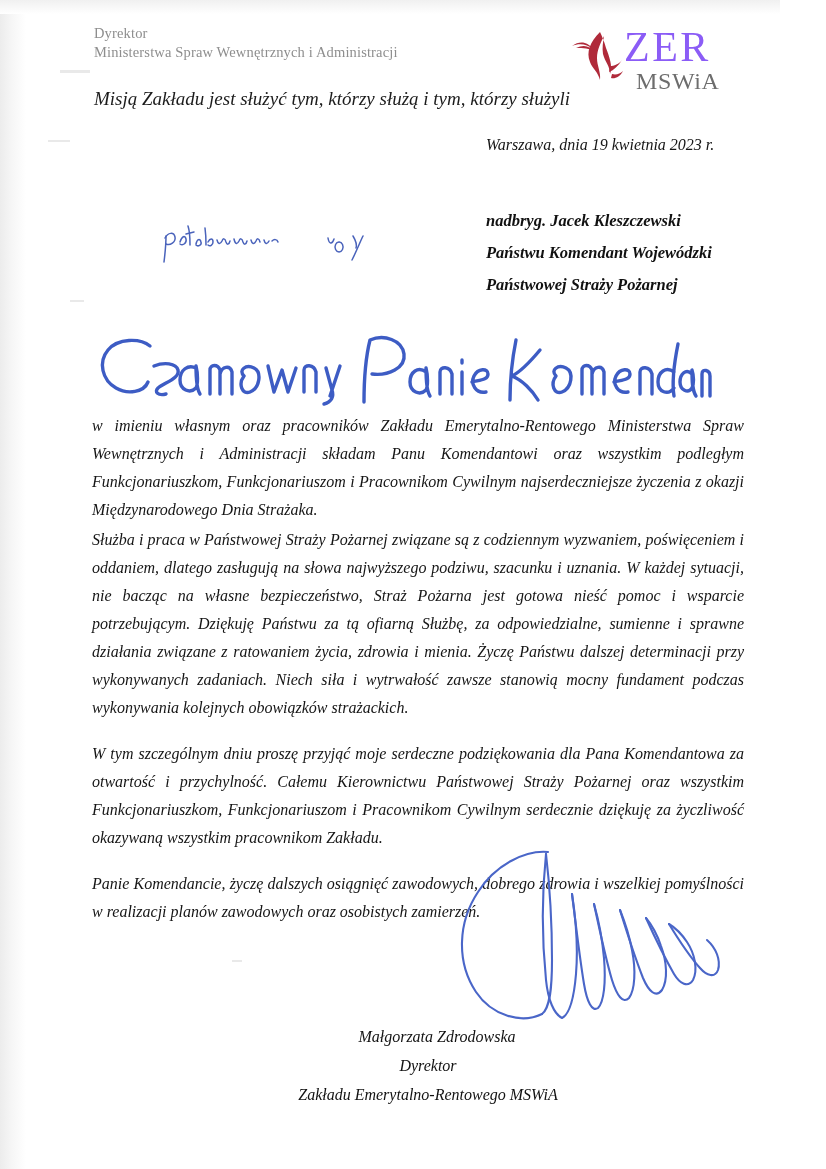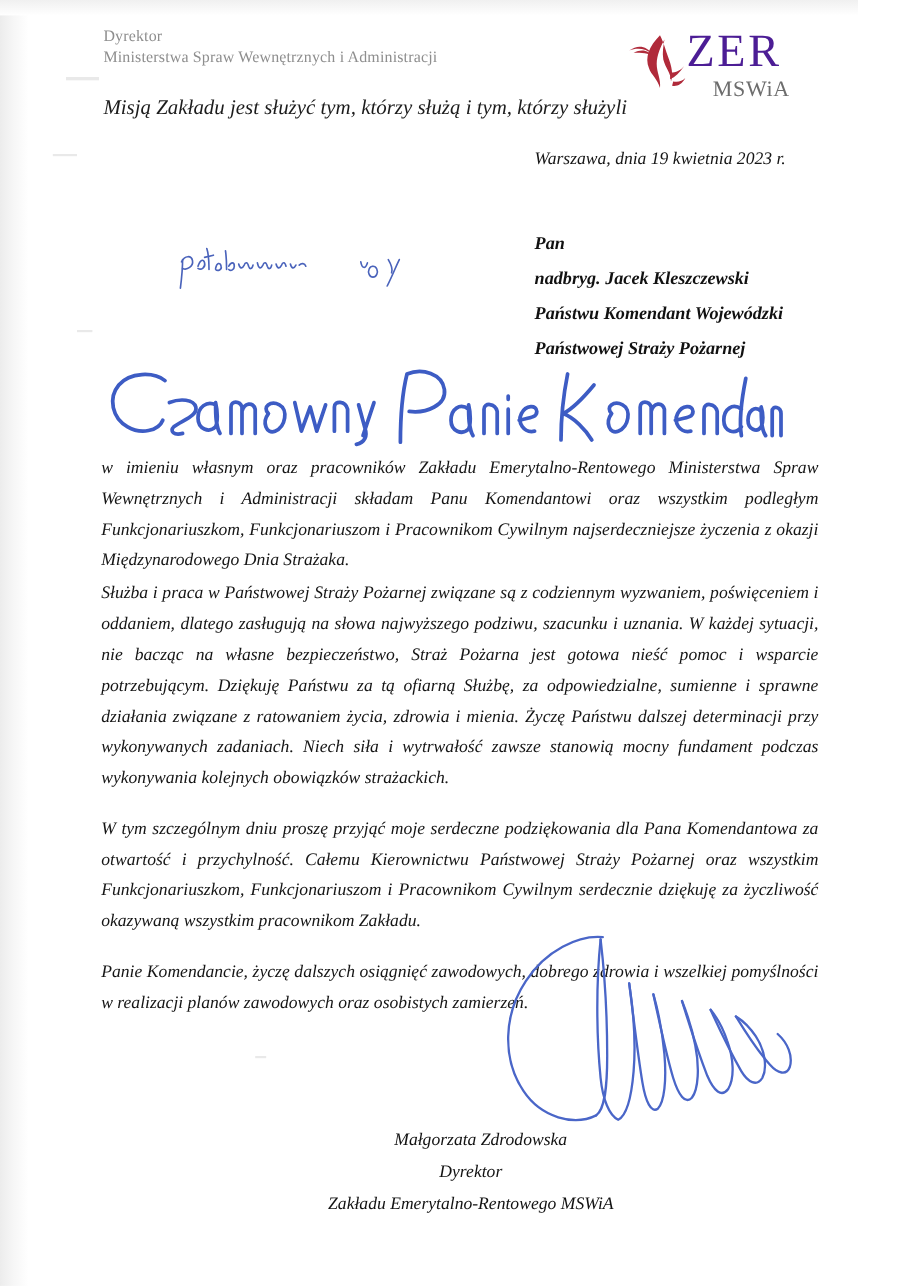--- a/index.html
+++ b/index.html
@@ -69,32 +69,31 @@
     width: 54px;
     height: 56px;
   }
   .logo-zer {
     position: absolute;
     left: 62px;
     top: -2px;
     font-size: 42px;
     line-height: 46px;
     letter-spacing: 2.5px;
-    color: #4c1d95;
+    color: #8b5cf6;
     font-family: "Liberation Serif", "DejaVu Serif", serif;
   }
   .logo-mswia {
     position: absolute;
     left: 74px;
     top: 42px;
-    font-size: 20px;
+    font-size: 24px;
     line-height: 26px;
     letter-spacing: 0.6px;
     color: #6d6d6d;
-    margin-left: 12px;
   }
 
   .motto {
     position: absolute;
     left: 94px;
     top: 88px;
     font-style: italic;
     font-size: 19px;
     color: #1c1c1c;
     white-space: nowrap;
@@ -233,21 +232,20 @@
     </svg>
     <div class="logo-zer">ZER</div>
     <div class="logo-mswia">MSWiA</div>
   </div>
 
   <div class="motto">Misją Zakładu jest służyć tym, którzy służą i tym, którzy służyli</div>
 
   <div class="date-line">Warszawa, dnia 19 kwietnia 2023 r.</div>
 
   <div class="addressee">
-    <div class="bold">Pan</div>
     <div class="bold">nadbryg. Jacek Kleszczewski</div>
     <div class="bold">Państwu Komendant Wojewódzki</div>
     <div class="bold">Państwowej Straży Pożarnej</div>
   </div>
 
   <div class="margin-note-hw">
     <span class="hw-text">podziękowania</span>
     <svg viewBox="0 0 260 62" width="260" height="62">
       <g fill="none" stroke="#4a63bb" stroke-width="1.5" stroke-linecap="round">
         <path d="M6 28 C6 36, 5 46, 4 54"></path>

